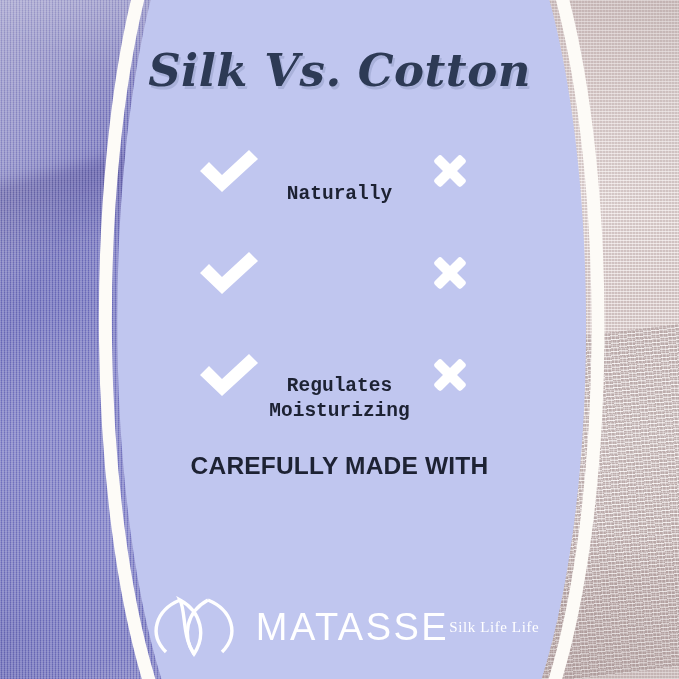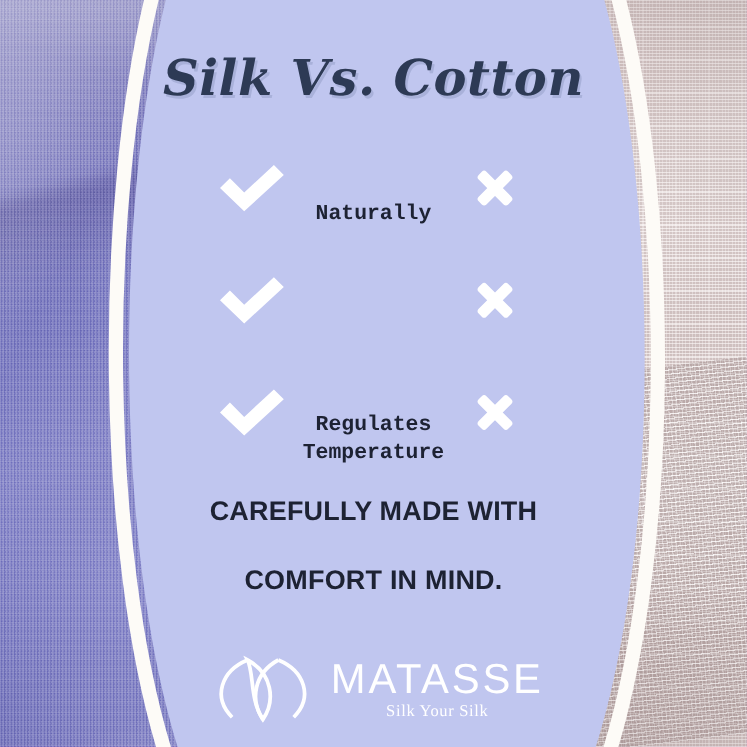--- a/index.html
+++ b/index.html
@@ -122,21 +122,21 @@
     position:absolute;top:450px;left:0;width:679px;text-align:center;
     font-size:24.5px;line-height:31px;font-weight:700;letter-spacing:.2px;
     color:#1d2233;
   }
 
   .logo{
     position:absolute;top:596px;left:0;width:679px;
     display:flex;align-items:center;justify-content:center;
   }
   .logo-mark{width:108px;height:62px;margin-right:8px;}
-  .logo-text{display:flex;flex-direction:column;align-items:center;}
+  .logo-text{display:flex;flex-direction:row;align-items:center;}
   .wordmark{
     font-size:38px;letter-spacing:2.5px;color:#ffffff;
     font-weight:400;line-height:40px;
     font-family:"Liberation Sans",sans-serif;
   }
   .sub{
     font-family:"Liberation Serif",serif;
     font-size:15px;color:#ffffff;letter-spacing:.6px;
     margin-top:1px;
   }
@@ -212,51 +212,50 @@
       </div>
 
       <div class="row">
         <span class="mark check">
           <svg width="60" height="44" viewBox="0 0 60 44">
             <polygon points="1,22 10,13 23,26 50,1 59,10 23,43" fill="#ffffff"></polygon>
           </svg>
         </span>
         <span class="feature">
           <span>Regulates</span><br>
-          <span>Temperature</span>
+          <span>Moisturizing</span>
         </span>
         <span class="mark cross">
           <svg width="40" height="40" viewBox="0 0 40 40">
             <g fill="#ffffff">
               <rect x="15" y="1" width="10" height="38" rx="3" transform="rotate(45 20 20)"></rect>
               <rect x="15" y="1" width="10" height="38" rx="3" transform="rotate(-45 20 20)"></rect>
             </g>
           </svg>
         </span>
       </div>
 
     </div>
 
     <div class="tagline">
       <span>CAREFULLY MADE WITH</span><br>
       <br>
-      <span>COMFORT IN MIND.</span>
     </div>
 
     <div class="logo">
       <span class="logo-mark">
         <svg width="108" height="62" viewBox="0 0 108 62">
           <g fill="none" stroke="#ffffff" stroke-width="3.4">
             <path d="M 40 4 C 16 14, 8 38, 26 56"></path>
             <path d="M 68 4 C 92 14, 100 38, 82 56"></path>
             <path d="M 40 4 C 62 16, 66 40, 54 58 C 42 40, 46 16, 40 4 Z"></path>
             <path d="M 68 4 C 46 16, 42 40, 54 58"></path>
           </g>
         </svg>
       </span>
       <span class="logo-text">
         <span class="wordmark">MATASSE</span>
-        <span class="sub">Silk Your Silk</span>
+        <span class="sub">Silk Life Life</span>
       </span>
     </div>
 
   </div>
 </div>
 
 </body></html>

